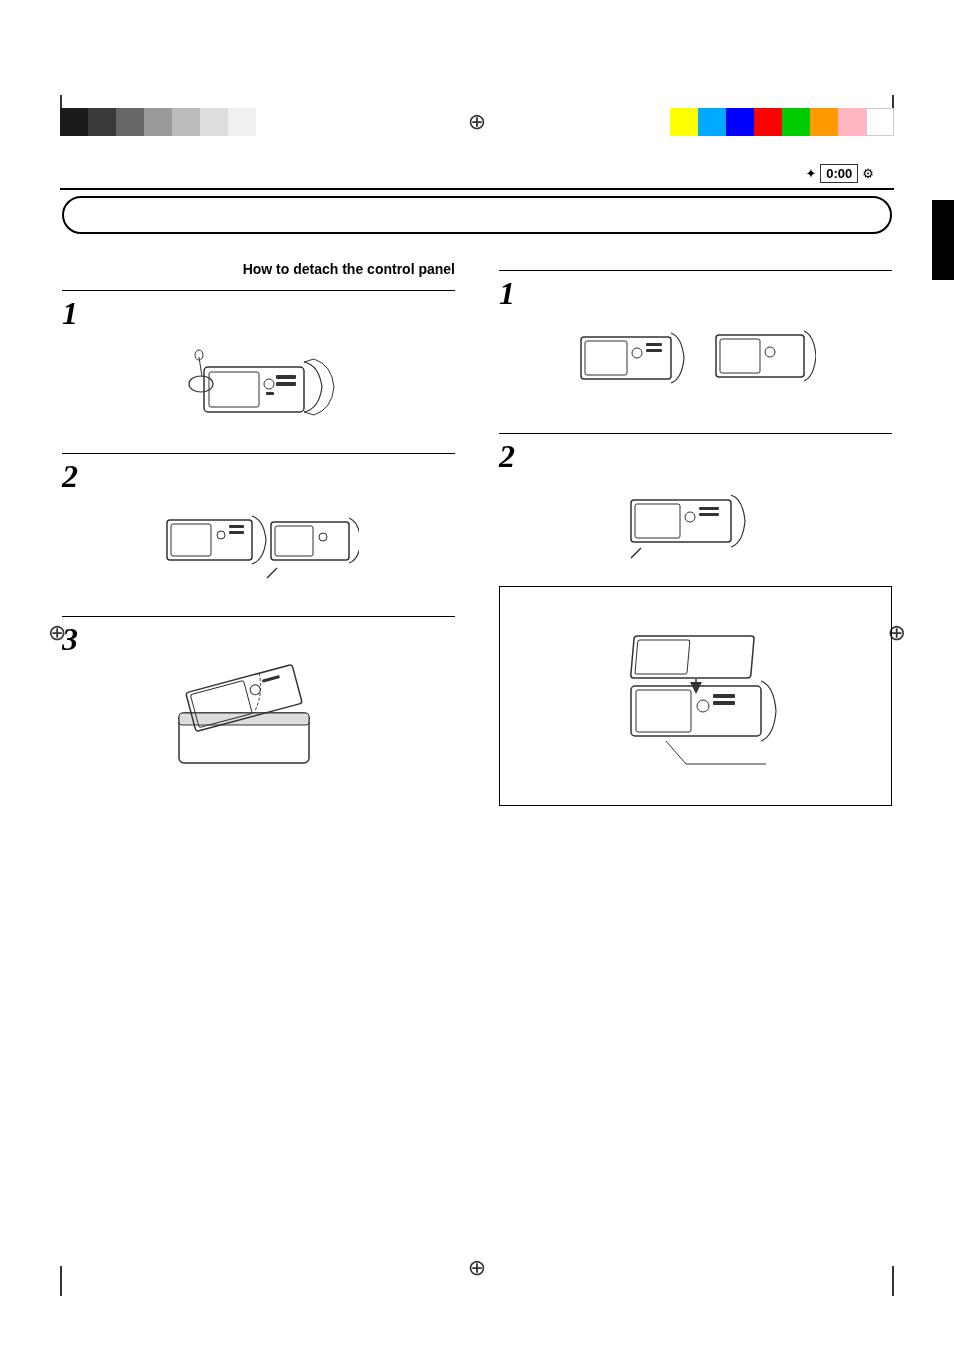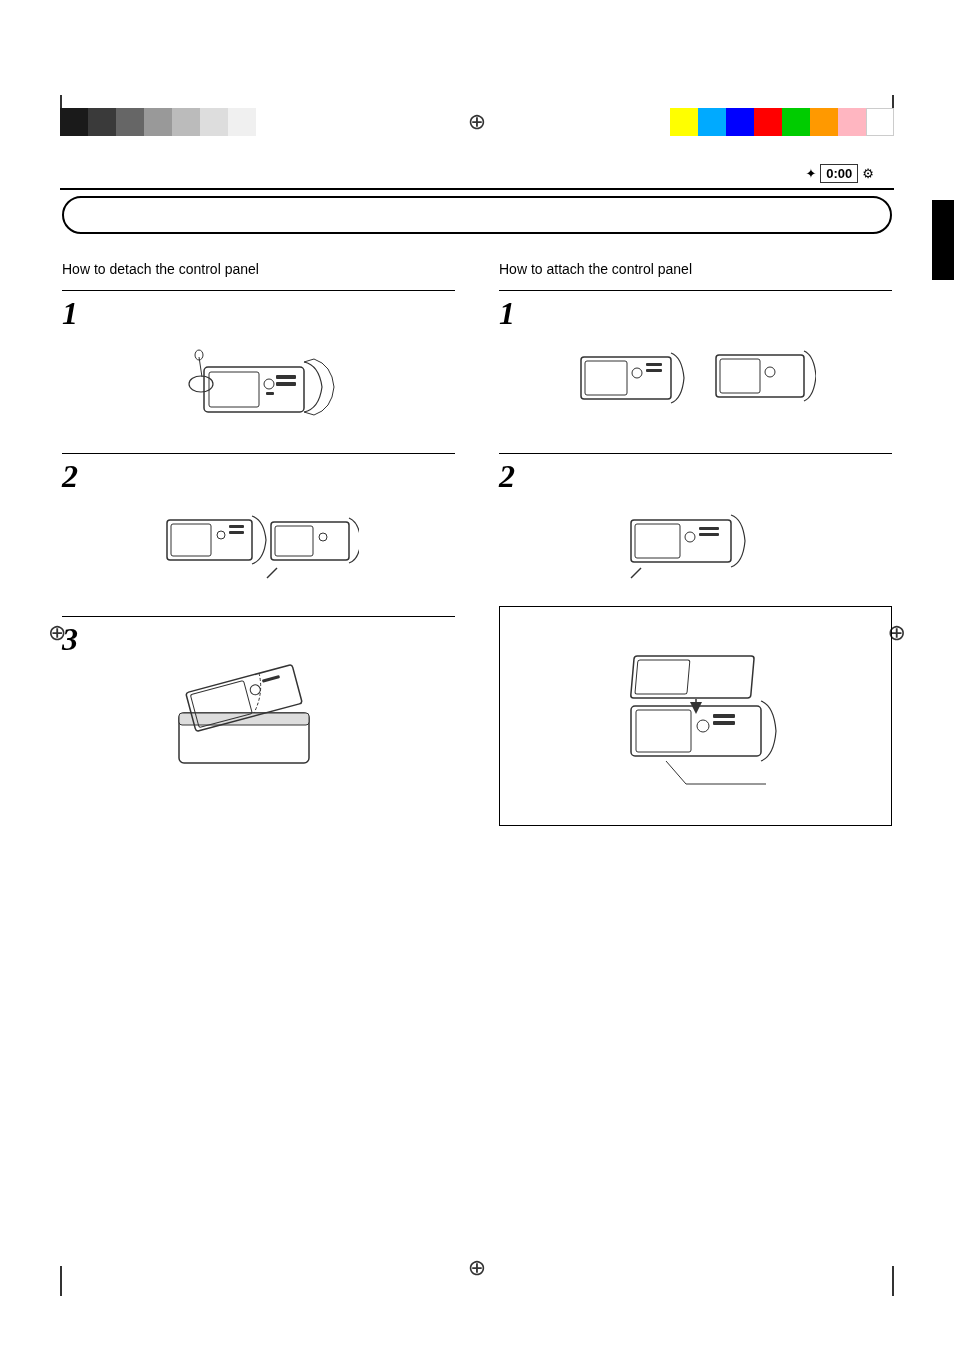--- a/index.html
+++ b/index.html
@@ -135,23 +135,24 @@
     }
 
     
     .right-col {
       flex: 1;
       padding-left: 24px;
     }
 
     .section-title {
       font-size: 14px;
-      font-weight: normal;
+      font-weight: bold;
       line-height: 1.3;
       margin-bottom: 12px;
+      text-align: right;
     }
 
     .step-divider {
       border: none;
       border-top: 1.5px solid #000;
       margin: 10px 0 6px 0;
     }
 
     .step-number {
       font-size: 32px;
@@ -342,21 +343,20 @@
 
         <circle cx="88" cy="30" r="5" fill="none" stroke="#333" stroke-width="1" transform="rotate(-15 75 35)"></circle>
         <rect x="97" y="22" width="18" height="3" rx="1" fill="#333" transform="rotate(-15 75 35)"></rect>
 
         <path d="M90 10 Q95 30 85 50" stroke="#333" stroke-width="1" fill="none" stroke-dasharray="3,2"></path>
       </svg>
     </div>
   </div>
 
   <div class="right-col">
-    <div class="section-title">How to attach the control panel</div>
 
     <hr class="step-divider">
     <div class="step-number" style="font-size:32px; font-style:italic; font-weight:bold; font-family:'Times New Roman',serif; margin-bottom:8px;">1</div>
     <div class="step-image">
 
       <svg width="240" height="100" viewBox="0 0 240 100" class="illus">
 
         <rect x="5" y="20" width="90" height="42" rx="3" fill="none" stroke="#333" stroke-width="1.5"></rect>
         <rect x="9" y="24" width="42" height="34" rx="2" fill="none" stroke="#333" stroke-width="1"></rect>
         <circle cx="61" cy="36" r="5" fill="none" stroke="#333" stroke-width="1"></circle>

